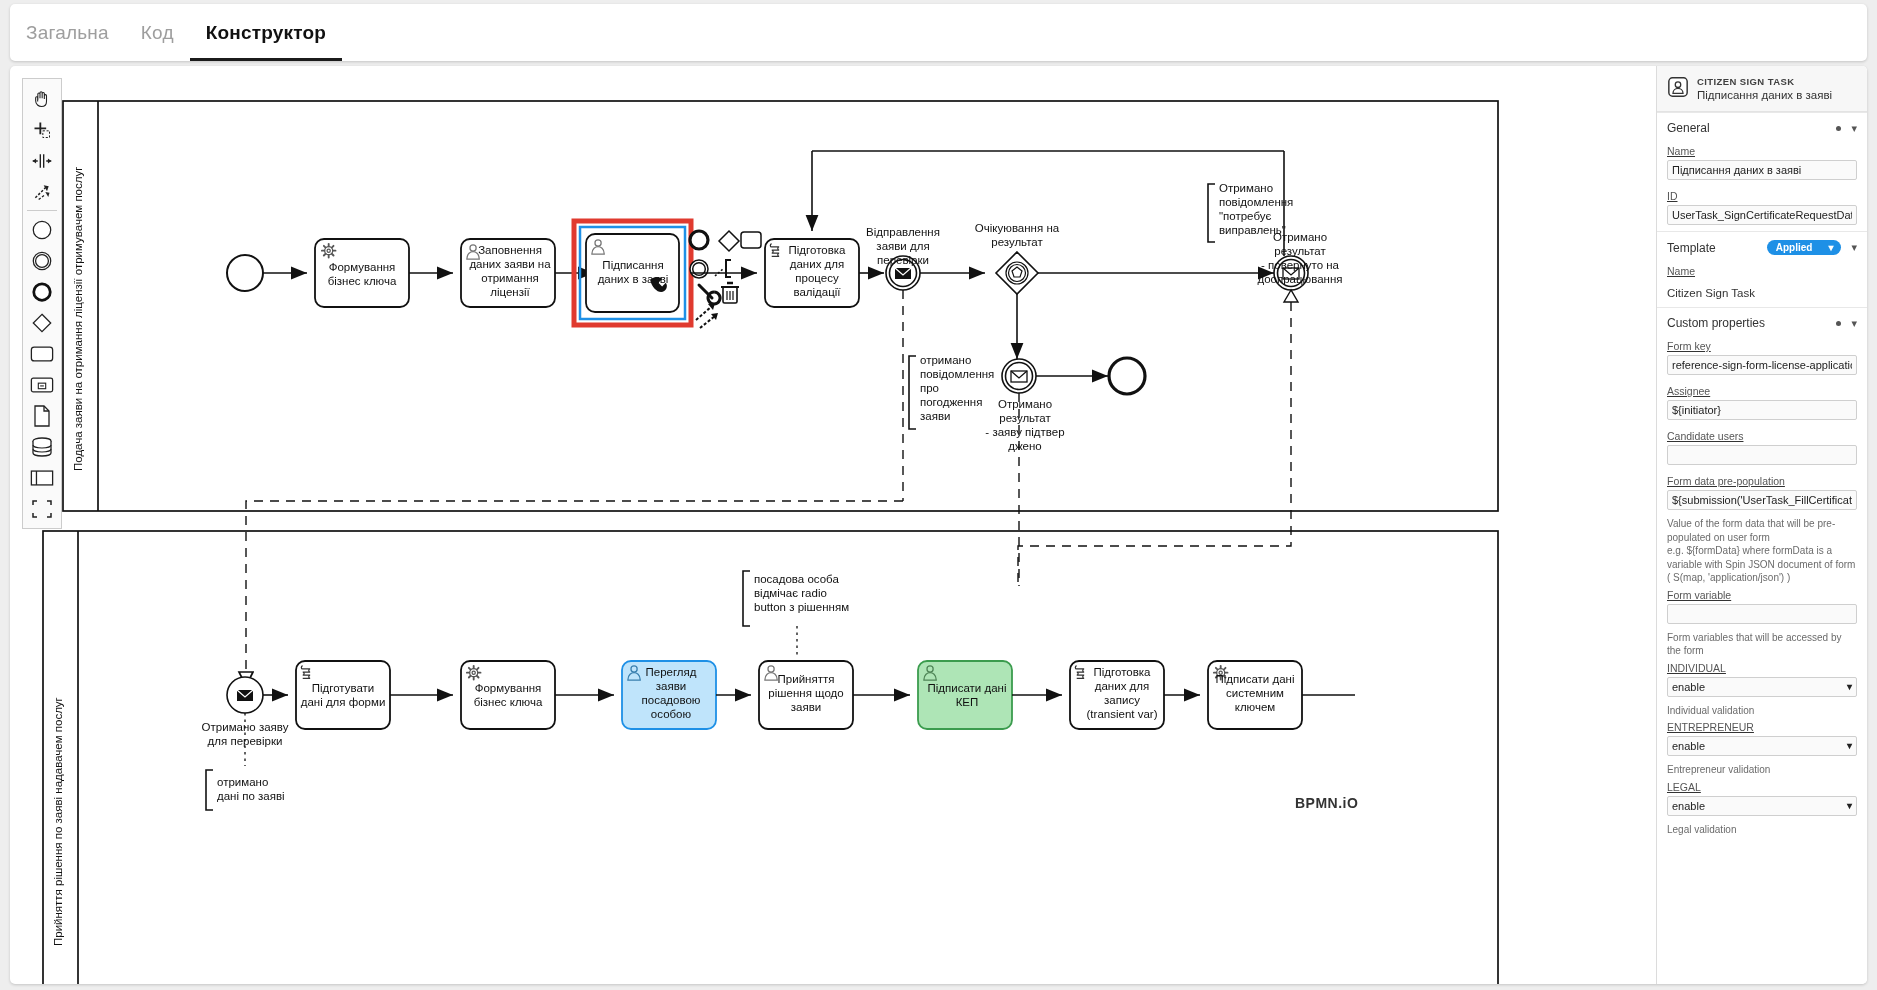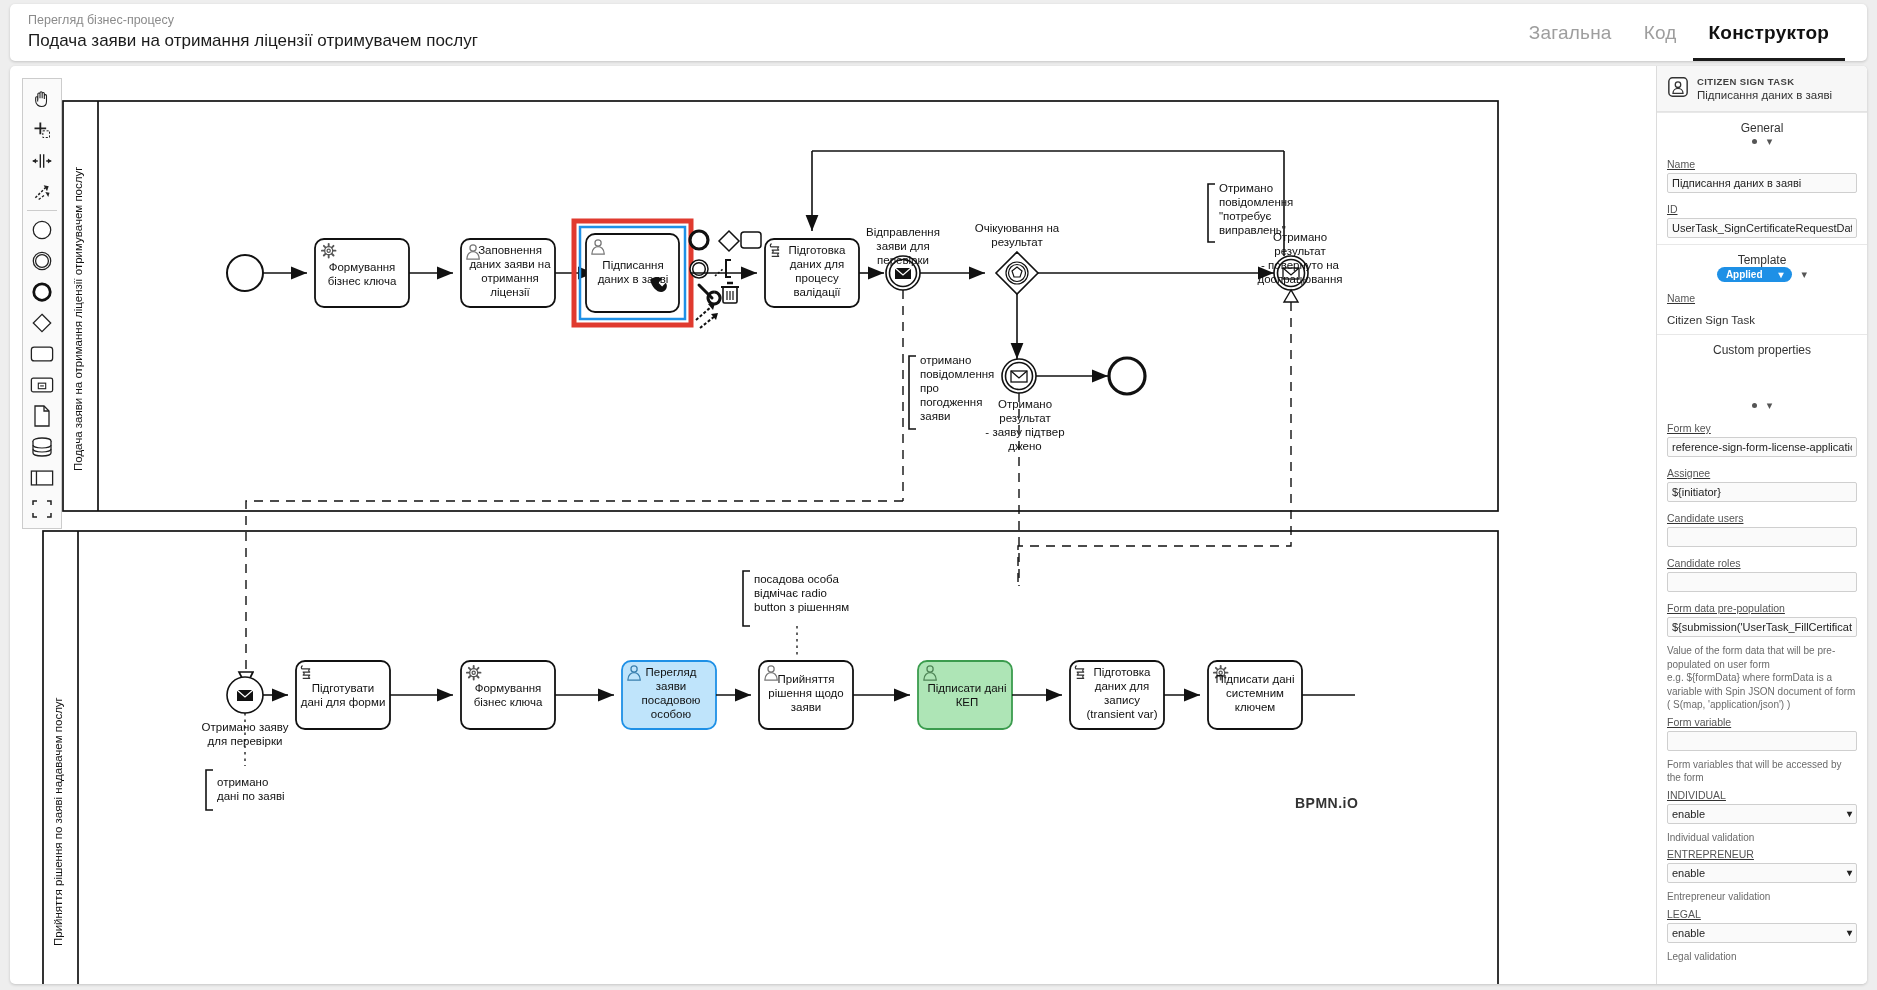--- a/index.html
+++ b/index.html
@@ -57,21 +57,21 @@
     font-size: 11px; color: #333; overflow: hidden;
   }
   .props-header {
     display: flex; align-items: flex-start; gap: 8px;
     padding: 10px 10px 10px 10px; background: #f7f7f7; border-bottom: 1px solid #e3e3e3;
   }
   .props-header .ptitle { font-size: 9.5px; font-weight: bold; color: #404040; letter-spacing: .4px; }
   .props-header .psub { font-size: 11.5px; color: #333; margin-top: 2px; }
   .group-head {
     display: flex; align-items: center; justify-content: space-between;
-    padding: 8px 10px 6px 10px; border-top: 1px solid #e8e8e8; flex-direction: column;
+    padding: 8px 10px 6px 10px; border-top: 1px solid #e8e8e8;
   }
   .group-head .gname { font-size: 12px; color: #333; }
   .group-right { display: flex; align-items: center; gap: 10px; }
   .dot { width: 5px; height: 5px; border-radius: 50%; background: #555; display:inline-block;}
   .chev { color: #555; font-size: 11px; }
   .badge {
     background: #1e90e6; color: #fff; font-size: 10px; font-weight: bold;
     border-radius: 9px; padding: 2px 8px 2px 9px; display: flex; align-items: center; gap: 16px;
   }
   .field { padding: 0 10px 6px 10px; text-decoration: underline; }
@@ -92,24 +92,20 @@
   .bpmn-anno { font-size: 11.5px; fill: #111; }
   .lane-label { font-size: 11.5px; fill: #111; }
   .wm { font-size: 14px; font-weight: bold; fill: #333; letter-spacing: .5px; }
 </style>
 </head>
 <body>
 
 <div id="app">
 
   <div class="header">
-    <div class="header-left">
-      <div class="breadcrumb">Перегляд бізнес-процесу</div>
-      <div class="page-title">Подача заяви на отримання ліцензії отримувачем послуг</div>
-    </div>
     <div class="tabs">
       <div class="tab">Загальна</div>
       <div class="tab">Код</div>
       <div class="tab active">Конструктор</div>
     </div>
   </div>
 
   <div class="canvas">
 
     <svg class="diagram-svg" width="1650" height="918" viewBox="0 0 1650 918">
@@ -596,24 +592,20 @@
       </div>
       <div class="field">
         <label>Assignee</label>
         <input type="text" value="${initiator}" style="">
       </div>
       <div class="field">
         <label>Candidate users</label>
         <input type="text" value="" style="">
       </div>
       <div class="field">
-        <label>Candidate roles</label>
-        <input type="text" value="" style="">
-      </div>
-      <div class="field">
         <label>Form data pre-population</label>
         <input type="text" value="${submission('UserTask_FillCertificateRequestData')" style="">
       </div>
       <div class="hint" style="white-space:pre-line;">Value of the form data that will be pre-populated on user form
 e.g. ${formData} where formData is a variable with Spin JSON document of form ( S(map, 'application/json') )</div>
 
       <div class="field">
         <label>Form variable</label>
         <input type="text" value="" style="">
       </div>

